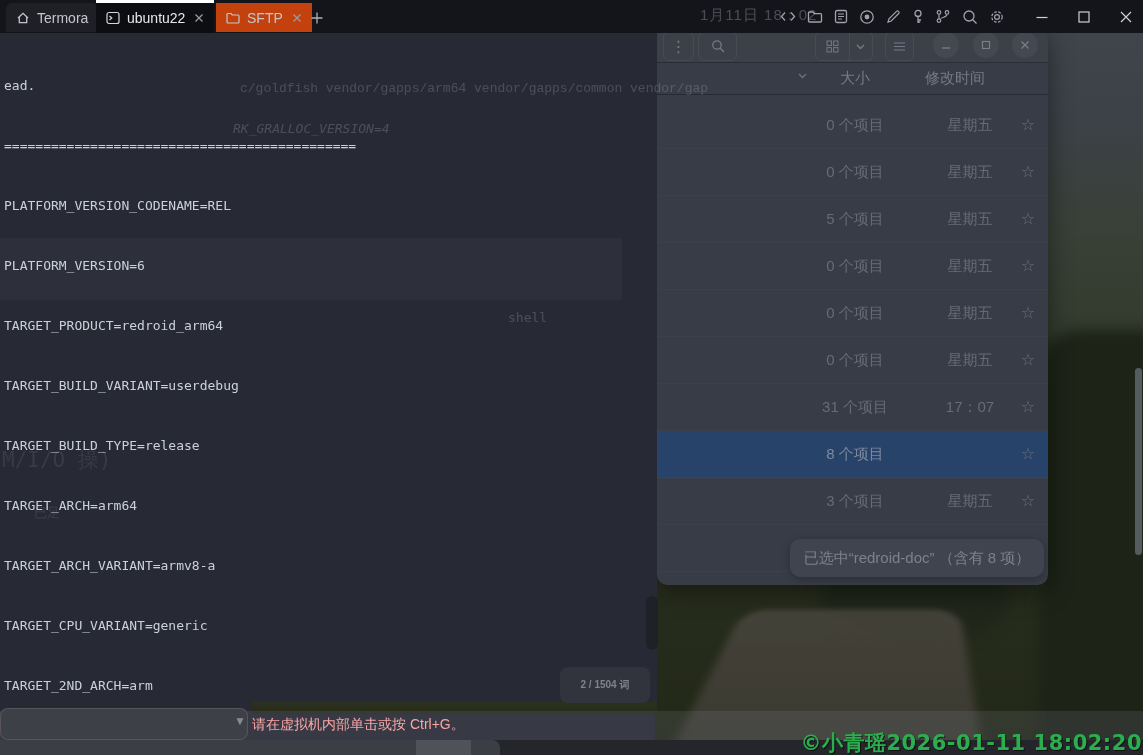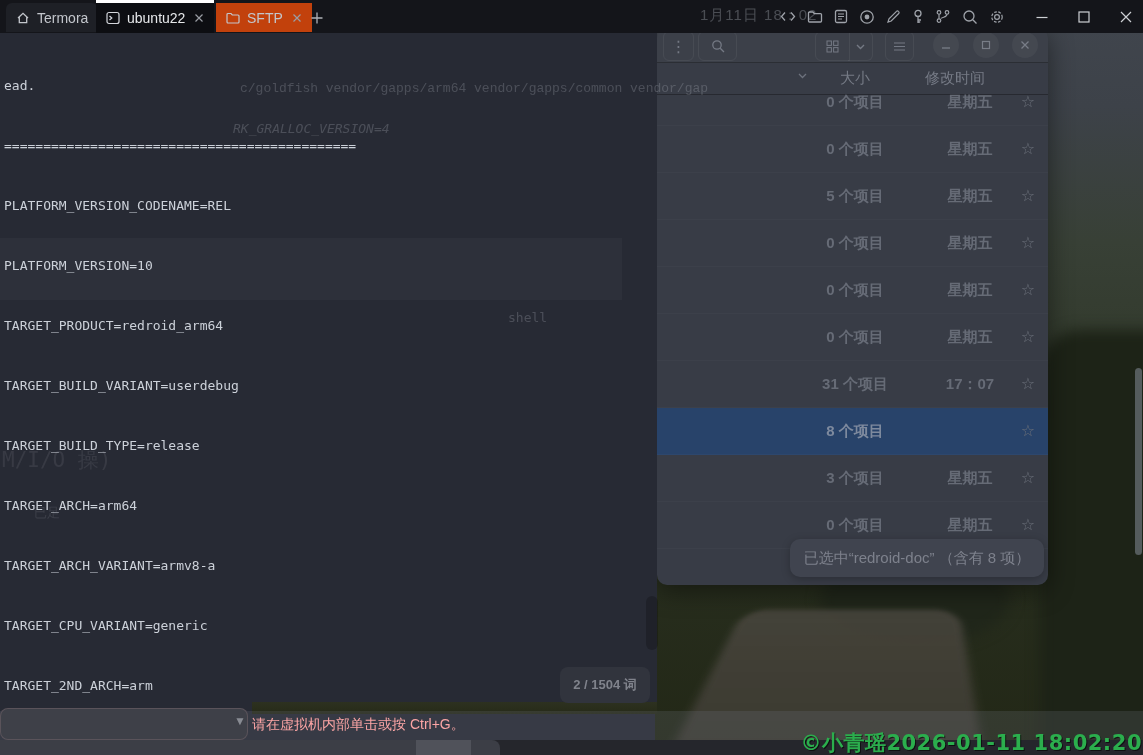--- a/index.html
+++ b/index.html
@@ -20,21 +20,21 @@
   .fm{position:absolute;left:657px;top:28px;width:391px;height:557px;background:#383c46;
     border-radius:10px;box-shadow:0 6px 26px rgba(0,0,0,.45);color:#666b76;}
   .fm-titlebar{position:absolute;left:0;top:0;width:100%;height:34px;background:#3c4049;
     border-radius:10px 10px 0 0;border-bottom:1px solid rgba(0,0,0,.28);}
   .fm-btn{position:absolute;top:3px;height:28px;border:1px solid rgba(255,255,255,.06);
     border-radius:6px;display:flex;align-items:center;justify-content:center;color:#747984;}
   .fm-ctl{position:absolute;top:4px;width:26px;height:26px;border-radius:50%;
     background:rgba(255,255,255,.045);display:flex;align-items:center;justify-content:center;color:#787d87;}
   .fm-header{position:absolute;left:0;top:34px;width:100%;height:32px;
     border-bottom:1px solid rgba(0,0,0,.30);font-size:15px;color:#757a85;}
-  .fm-rows{position:absolute;left:0;top:51px;width:100%;font-weight:bold;}
+  .fm-rows{position:absolute;left:0;top:74px;width:100%;}
   .fm-row{position:relative;width:100%;height:46px;border-bottom:1px solid rgba(255,255,255,.025);}
   .fm-row.selected{background:#28436a;}
   .cell-size{position:absolute;left:148px;top:0;width:100px;height:46px;line-height:46px;text-align:center;font-size:15px;}
   .cell-time{position:absolute;left:268px;top:0;width:90px;height:46px;line-height:46px;text-align:center;font-size:15px;}
   .cell-star{position:absolute;left:356px;top:0;width:30px;height:46px;line-height:46px;text-align:center;font-size:16px;color:#696e78;}
   .fm-row.selected .cell-size,.fm-row.selected .cell-time{color:#7e8a9e;}
   .hdr-size{position:absolute;left:148px;top:0;width:100px;height:32px;line-height:32px;text-align:center;}
   .hdr-time{position:absolute;left:268px;top:0;width:90px;height:32px;line-height:32px;}
   .hdr-sort{position:absolute;left:140px;top:8px;color:#6d727d;}
   .fm-toast{position:absolute;left:133px;top:511px;width:254px;height:38px;background:#40444f;
@@ -70,21 +70,21 @@
   .clock{position:absolute;left:700px;top:6px;font-size:15px;color:rgba(190,196,206,.32);letter-spacing:1px;}
   .tb-icons{position:absolute;left:780px;top:0;height:33px;display:flex;align-items:center;gap:11px;color:#9fa3aa;}
   .win-ctls{position:absolute;right:10px;top:0;height:33px;display:flex;align-items:center;gap:28px;color:#cdd0d4;}
   .icon{display:inline-flex;align-items:center;justify-content:center;}
 
   
   .grass-strip{position:absolute;left:252px;top:702px;width:405px;height:12px;
     background:linear-gradient(180deg,#2d3120 0%,#262a18 100%);}
   .wordcount{position:absolute;left:560px;top:667px;width:90px;height:36px;background:#31343d;
     border-radius:8px;display:flex;align-items:center;justify-content:center;
-    font-size:13px;font-weight:bold;color:#80838c;}
+    font-size:10px;font-weight:bold;color:#80838c;}
   .vm-bar{position:absolute;left:0;top:711px;width:1143px;height:29px;background:rgba(116,120,132,.22);}
   .vm-box{position:absolute;left:0;top:708px;width:248px;height:32px;background:#3e4048;
     border:1px solid rgba(190,150,155,.22);border-radius:8px;box-sizing:border-box;}
   .vm-caret{position:absolute;left:234px;top:714px;color:#888b93;font-size:12px;}
   .vm-msg{position:absolute;left:252px;top:716px;font-size:14px;color:#fca5a5;text-align:center;}
   .bottom-strip{position:absolute;left:0;top:740px;width:1143px;height:15px;background:#25262c;}
   .bs-left{position:absolute;left:0;top:0;width:500px;height:15px;background:#3c3e46;border-radius:0 8px 0 0;}
   .bs-chip{position:absolute;left:416px;top:0;width:55px;height:15px;background:#50525a;}
   .watermark{position:absolute;right:1px;top:729px;font-size:21px;font-weight:bold;
     color:#2bae4d;letter-spacing:0.5px;text-shadow:1px 1px 0 rgba(0,0,0,.6);
@@ -236,21 +236,21 @@
     <div class="term-hl"></div>
     <div class="ghost ghost-a">c/goldfish vendor/gapps/arm64 vendor/gapps/common vendor/gap</div>
     <div class="ghost ghost-b">RK_GRALLOC_VERSION=4</div>
     <div class="ghost ghost-c">shell</div>
     <div class="ghost ghost-d">M/I/O 操)</div>
     <div class="ghost ghost-e">已足</div>
     <div class="term-lines">
       <div class="tline">ead.</div>
       <div class="tline">=============================================</div>
       <div class="tline">PLATFORM_VERSION_CODENAME=REL</div>
-      <div class="tline">PLATFORM_VERSION=10</div>
+      <div class="tline">PLATFORM_VERSION=6</div>
       <div class="tline">TARGET_PRODUCT=redroid_arm64</div>
       <div class="tline">TARGET_BUILD_VARIANT=userdebug</div>
       <div class="tline">TARGET_BUILD_TYPE=release</div>
       <div class="tline">TARGET_ARCH=arm64</div>
       <div class="tline">TARGET_ARCH_VARIANT=armv8-a</div>
       <div class="tline">TARGET_CPU_VARIANT=generic</div>
       <div class="tline">TARGET_2ND_ARCH=arm</div>
       <div class="tline">TARGET_2ND_ARCH_VARIANT=armv7-a-neon</div>
       
       

